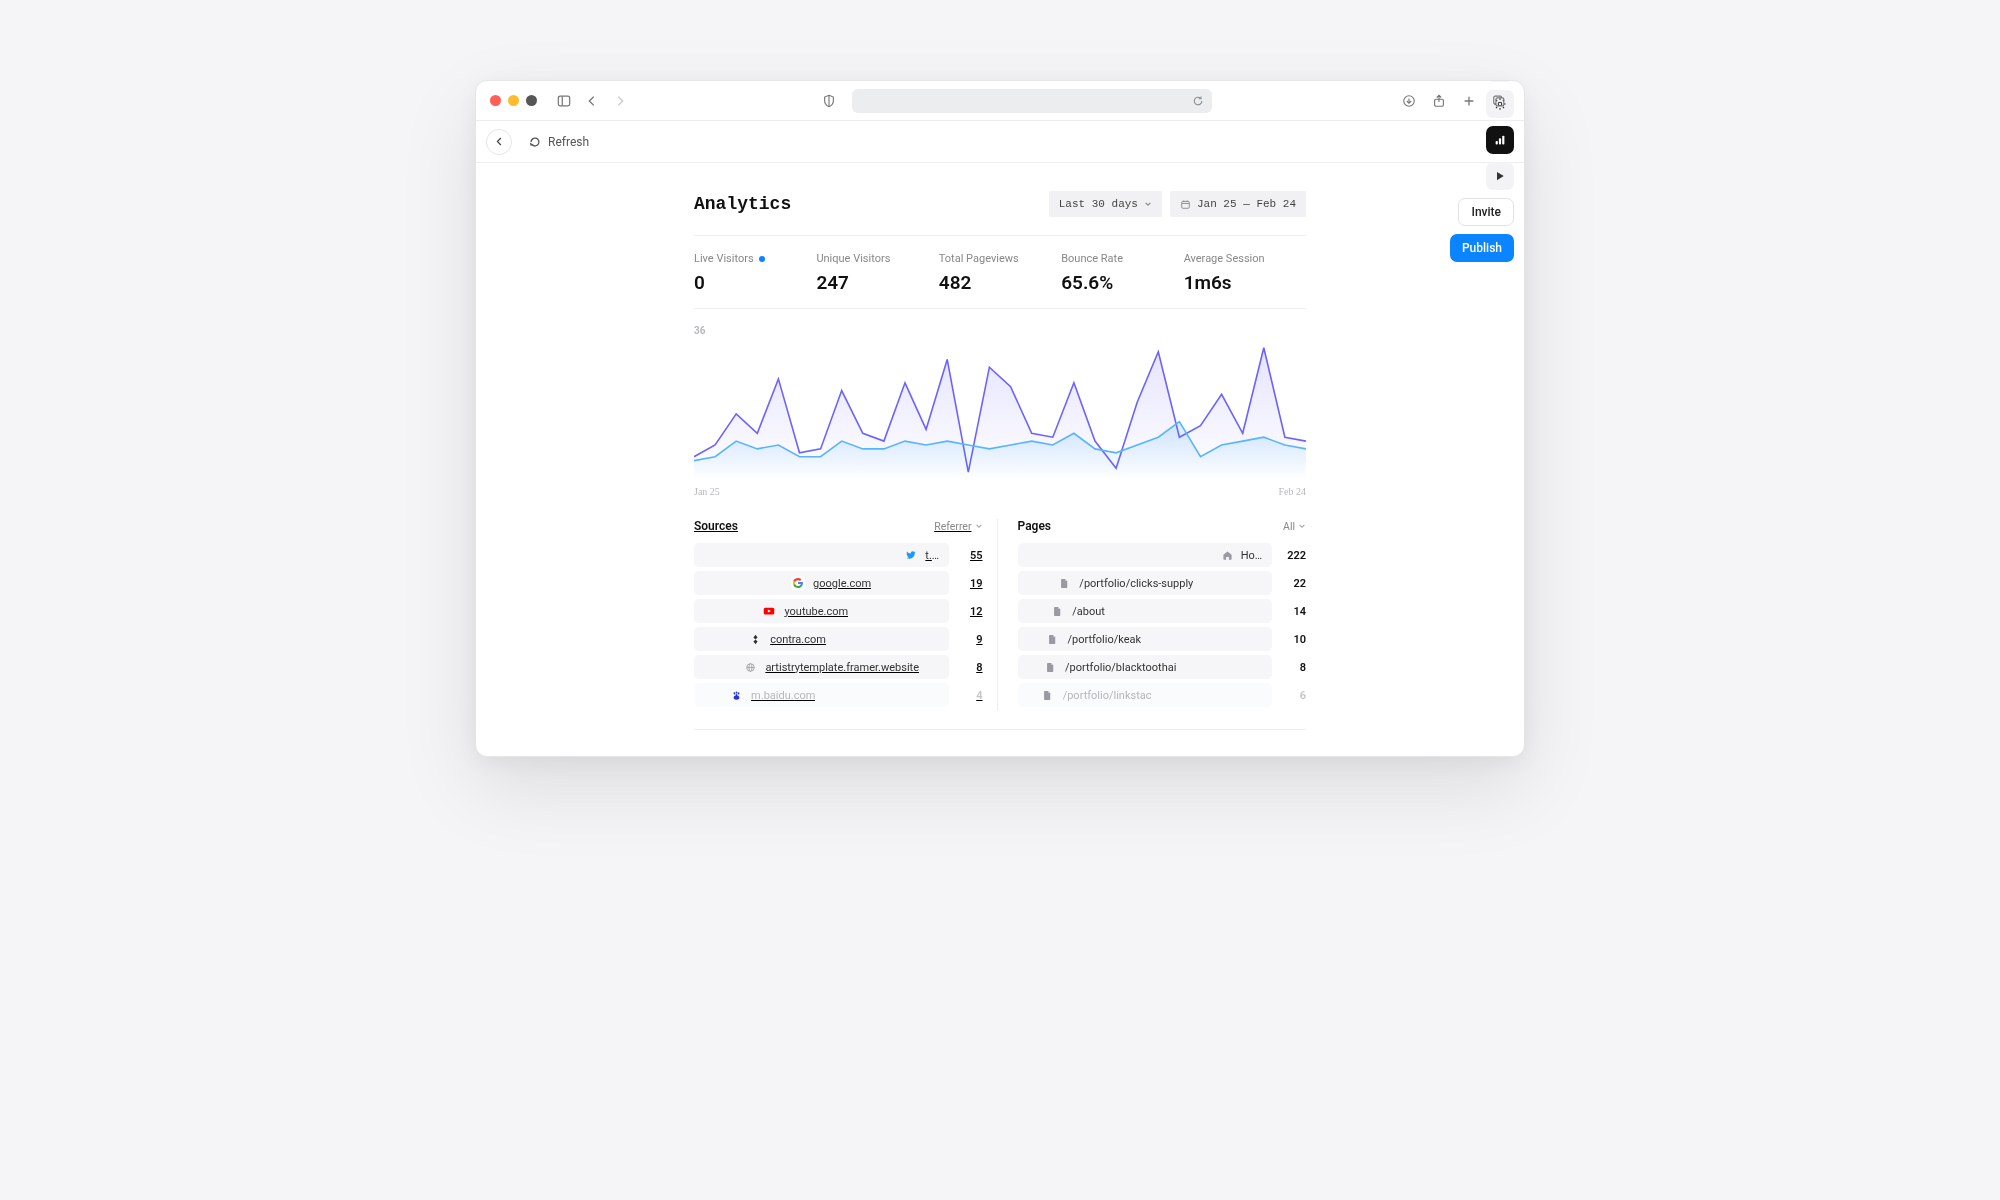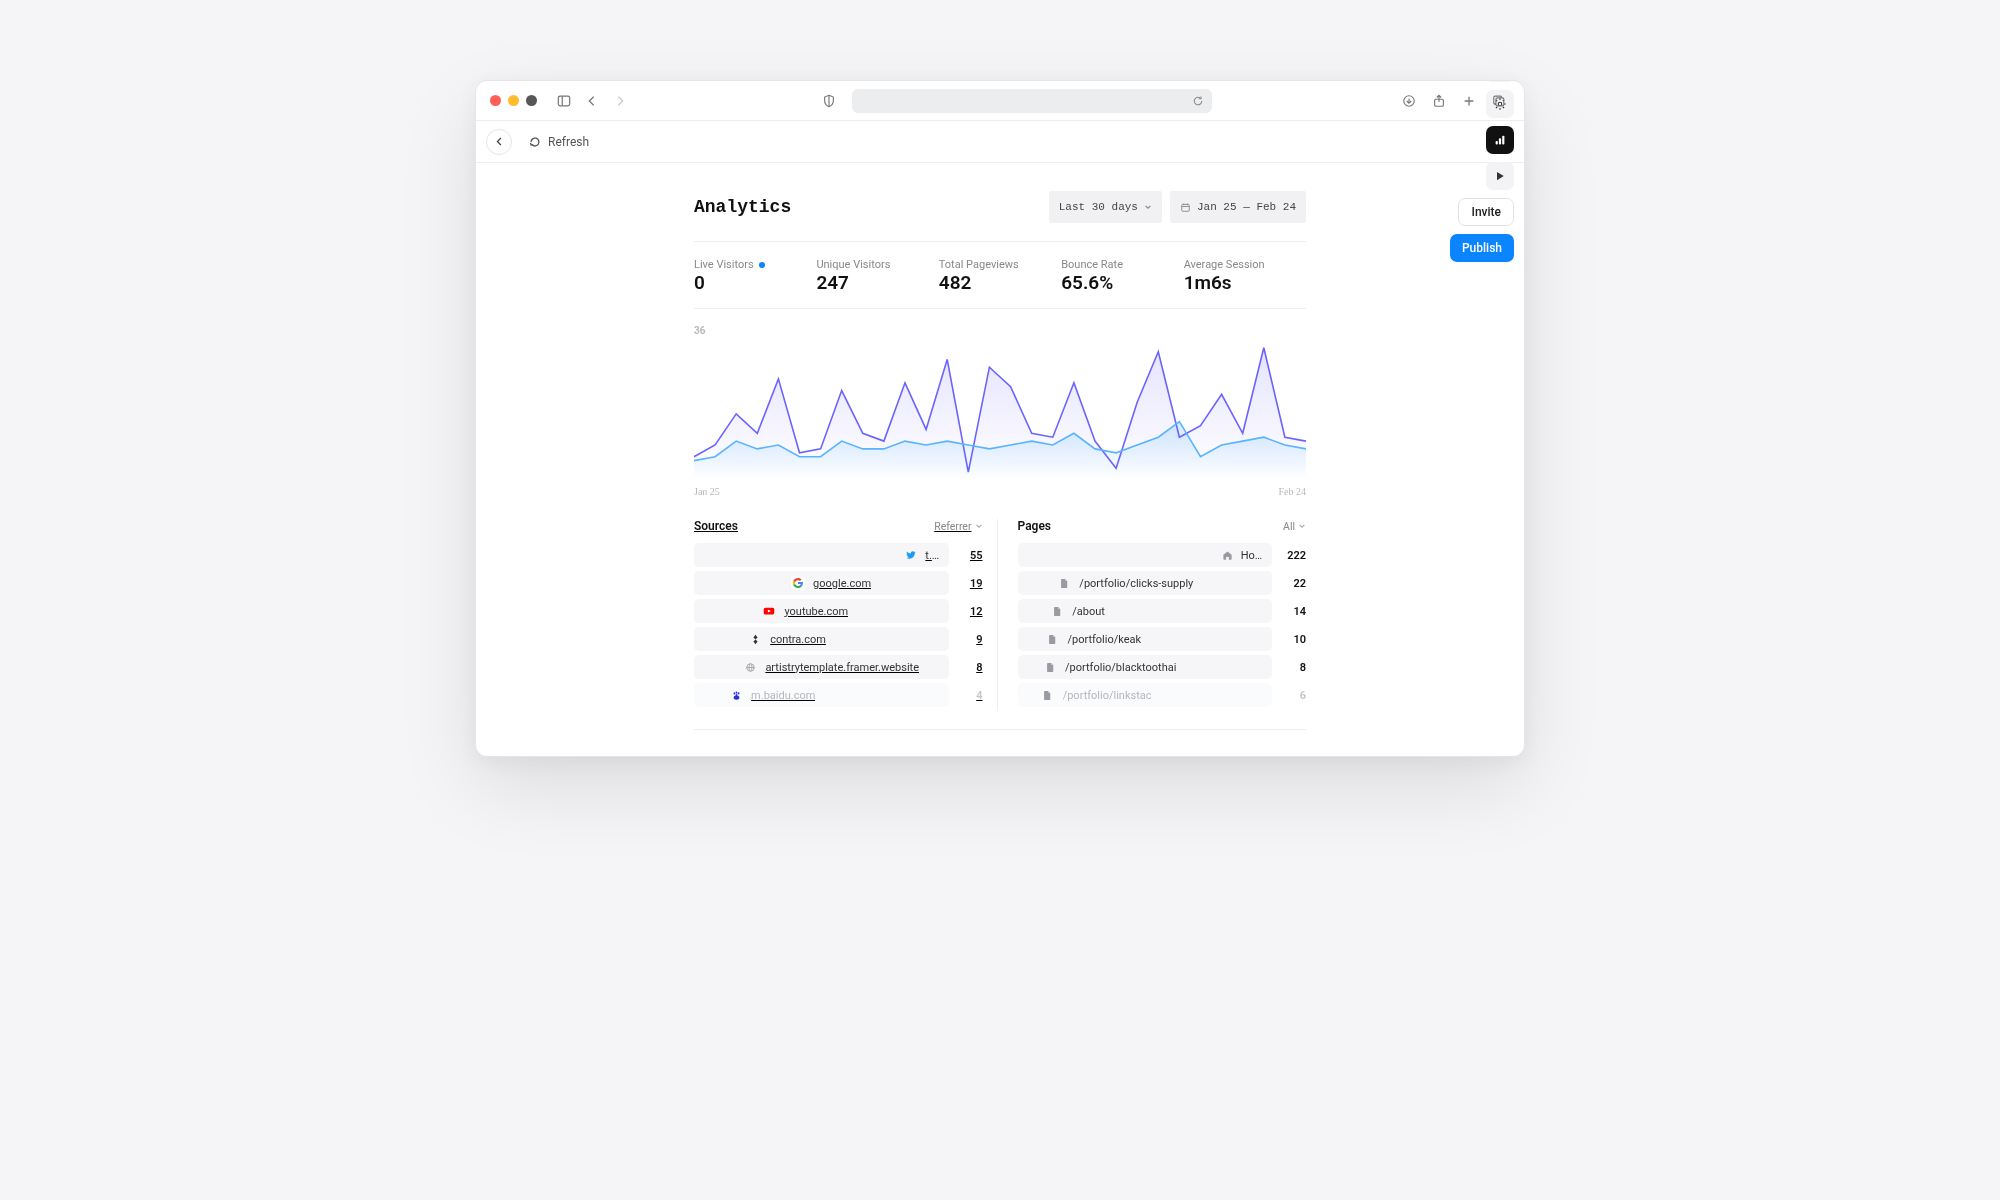--- a/index.html
+++ b/index.html
@@ -83,28 +83,28 @@
   .pill.invite { background:#fff;border:1px solid #e2e2e6;color:#222; }
   .pill.publish { background:#0a84ff;color:#fff; }
 
   
   .content { padding: 28px 0 10px 0; }
   .inner { width: 612px; margin: 0 auto; }
   .titlebar { display:flex;align-items:center;justify-content:space-between; margin-bottom:18px;font-family:Liberation Mono, monospace; }
   .page-title { font-size:18px;font-weight:650;color:#111; }
   .range-controls { display:flex;gap:8px; }
   .range-pill {
-    height:32px;padding:0 10px;border-radius:2px;font-size:11px;color:#444;
+    height:26px;padding:0 10px;border-radius:2px;font-size:11px;color:#444;
     display:flex;align-items:center;gap:6px;background:#f1f1f3;cursor:pointer;
   }
   .hr { height:1px;background:#eee;margin-bottom:16px; }
 
   .metrics { display:flex;gap:0;margin-bottom:14px; }
   .metric { flex:1; }
-  .metric-label { font-size:11px;color:#888;display:flex;align-items:center;gap:5px; }
+  .metric-label { font-size:11px;color:#888;margin-bottom:6px;display:flex;align-items:center;gap:5px; }
   .live-dot { width:6px;height:6px;border-radius:50%;background:#0a84ff; }
   .metric-value { font-size:19px;font-weight:650;color:#111; }
 
   
   .chart-wrap { margin-top:10px; }
   .y-label { font-size:10px;color:#b8b8be;margin-bottom:4px;font-weight:bold; }
   .chart-svg { width:100%; height:140px; display:block; }
   .x-labels { display:flex;justify-content:space-between;font-size:10px;color:#b8b8be;margin-top:6px;font-family:Liberation Serif, serif; }
 
   

